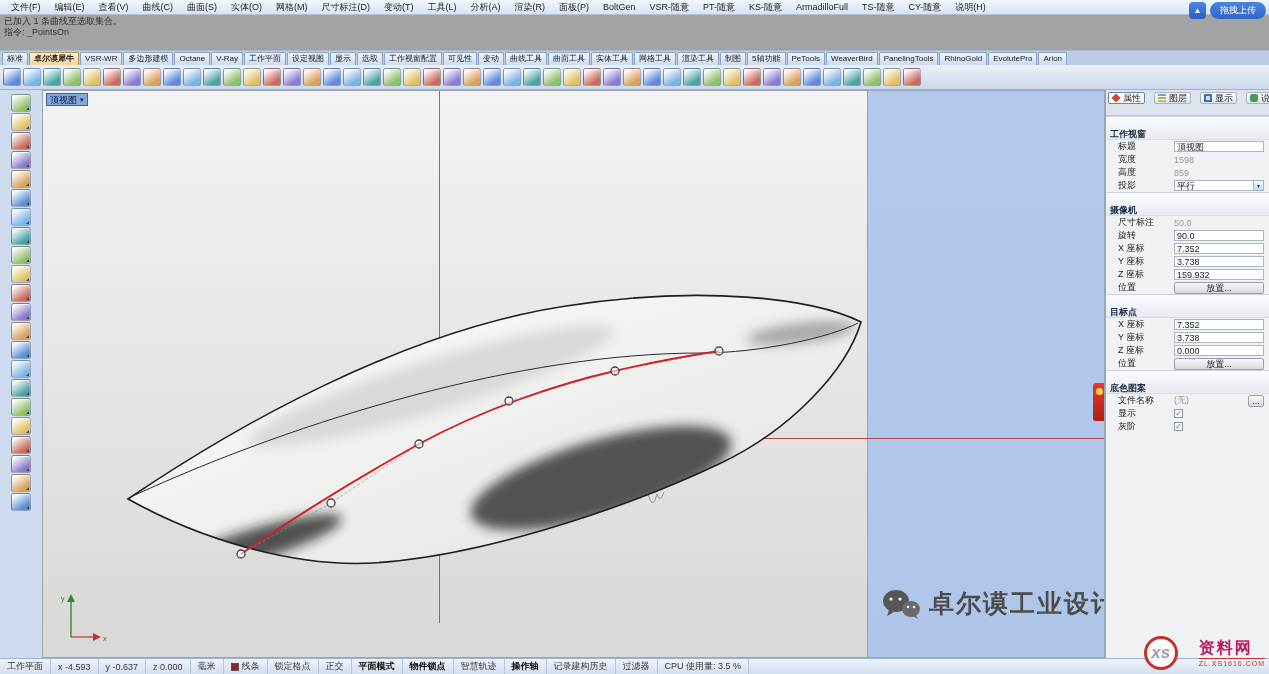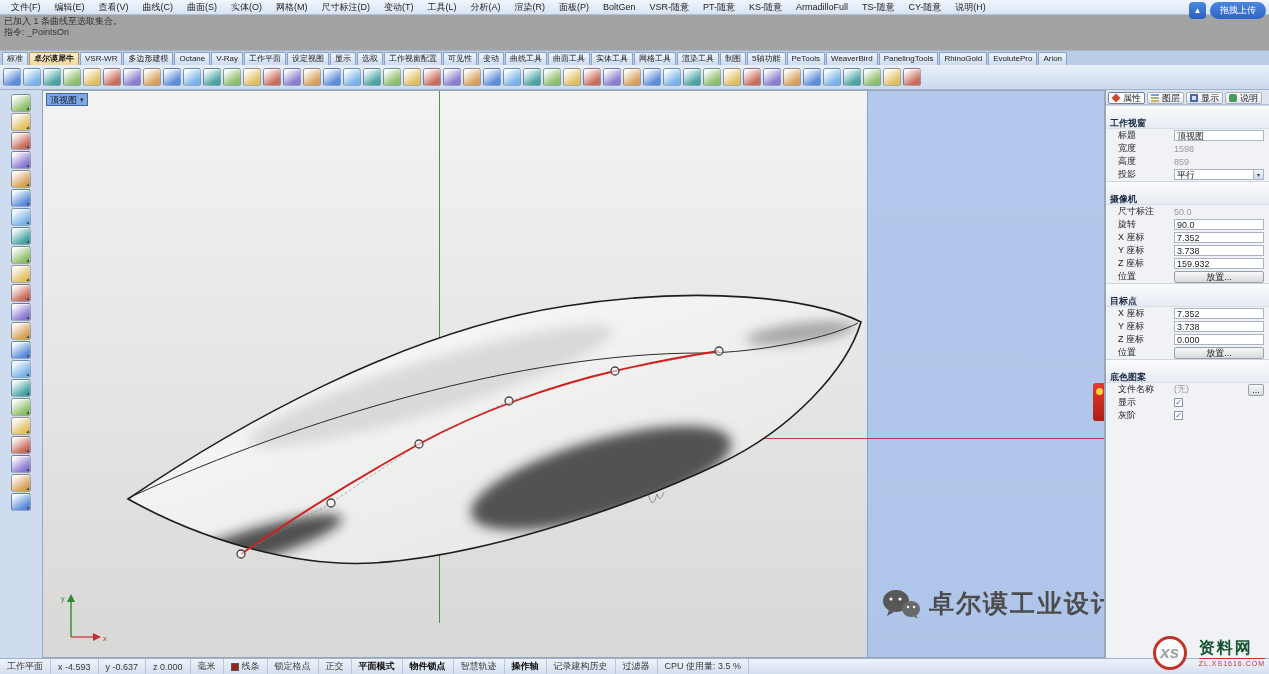--- a/index.html
+++ b/index.html
@@ -45,21 +45,21 @@
 .axis-x{position:absolute;left:396px;top:347px;width:667px;height:1px;background:rgba(165,45,45,.85);z-index:2;}
 #sketch{position:absolute;left:58px;top:200px;z-index:3;}
 #cplane-axis{position:absolute;left:14px;top:500px;z-index:3;}
 .watermark{position:absolute;left:838px;top:496px;display:flex;align-items:center;gap:8px;z-index:8;}
 .wm-text{font-size:25px;font-weight:bold;color:#4c4c4c;letter-spacing:2px;white-space:nowrap;}
 .ribbon{position:absolute;left:1050px;top:292px;width:13px;height:38px;background:linear-gradient(#e23a2e,#b01e14);border-radius:3px;z-index:8;cursor:pointer;}
 .ribbon::after{content:"";position:absolute;left:3px;top:5px;width:7px;height:7px;border-radius:50%;background:#ffd23a;}
 
 
 #side-panel{position:absolute;left:1105px;top:90px;width:164px;height:568px;background:#f0f2f6;border-left:1px solid #9aa8bc;z-index:2;}
-#panel-tabs{display:flex;gap:2px;padding:2px;background:#dde4ee;border-bottom:1px solid #b8c2d2;height:15px;}
+#panel-tabs{display:flex;gap:9px;padding:2px;background:#dde4ee;border-bottom:1px solid #b8c2d2;height:26px;}
 .ptab{display:flex;align-items:center;gap:3px;padding:0 3px;border:1px solid #a8b2c2;border-radius:2px;background:linear-gradient(#ffffff,#dfe5ee);height:12px;white-space:nowrap;cursor:pointer;}
 .ptab.active{background:#fff;border-color:#6f84a2;}
 .ptab-ic{width:8px;height:8px;display:inline-block;flex:0 0 auto;}
 .ic-prop{background:#d2452e;transform:rotate(45deg) scale(.8);}
 .ic-layers{background:linear-gradient(#7a9ad8 30%,#fff 30%,#fff 40%,#9ab87a 40%,#9ab87a 62%,#fff 62%,#fff 72%,#d8b25a 72%);}
 .ic-disp{border:2px solid #4a6ab0;background:#cfe2ff;}
 .ic-help{background:#4a9a5a;border-radius:2px;}
 .psec-h{font-weight:bold;color:#1a2a44;background:linear-gradient(#fafbfd,#e7ebf2);border-top:1px solid #cfd6e0;border-bottom:1px solid #d8dee8;padding:11px 4px;height:14px;line-height:12px;}
 .prow{display:flex;align-items:center;height:13px;padding:0 5px 0 12px;}
 .plabel{width:56px;flex:0 0 auto;color:#222;white-space:nowrap;overflow:hidden;}
@@ -72,24 +72,24 @@
 .pbtn.mini{flex:0 0 16px;}
 .cbox{width:9px;height:9px;background:#fff;border:1px solid #8a94a2;font-size:8px;line-height:8px;text-align:center;color:#2a6ad0;cursor:pointer;}
 
 
 #status-bar{position:absolute;left:0;top:658px;width:100%;height:16px;background:linear-gradient(#eef3fa,#d3dff0);border-top:1px solid #9fb2cc;display:flex;align-items:stretch;overflow:hidden;z-index:3;}
 .sitem{display:flex;align-items:center;gap:3px;padding:0 7px;border-right:1px solid #b9c6da;color:#3a3a3a;white-space:nowrap;}
 .sitem.on{font-weight:bold;color:#0a0a0a;}
 .swatch{width:8px;height:8px;border:1px solid #555;flex:0 0 auto;}
 
 
-.badge{position:absolute;right:4px;bottom:4px;display:flex;align-items:center;gap:12px;z-index:40;}
+.badge{position:absolute;right:4px;bottom:4px;display:flex;align-items:center;gap:21px;z-index:40;}
 .xs-circ{width:34px;height:34px;border:3px solid #c23327;border-radius:50%;display:flex;align-items:center;justify-content:center;font-style:italic;font-weight:bold;font-size:17px;color:#9aa0a8;background:rgba(255,255,255,.85);}
 .bd-col{display:flex;flex-direction:column;line-height:1;}
-.bd-site{color:#14532d;font-weight:bold;font-size:16px;letter-spacing:2px;white-space:nowrap;}
+.bd-site{color:#be185d;font-weight:bold;font-size:16px;letter-spacing:2px;white-space:nowrap;}
 .bd-url{color:#c23327;font-size:7px;border-top:1px solid #c23327;margin-top:2px;padding-top:1px;letter-spacing:1px;white-space:nowrap;}
 </style>
 </head>
 <body>
 
 <div class="window">
 
   <div id="menu-bar">
       <div class="menu-item">文件(F)</div>
       <div class="menu-item">编辑(E)</div>

